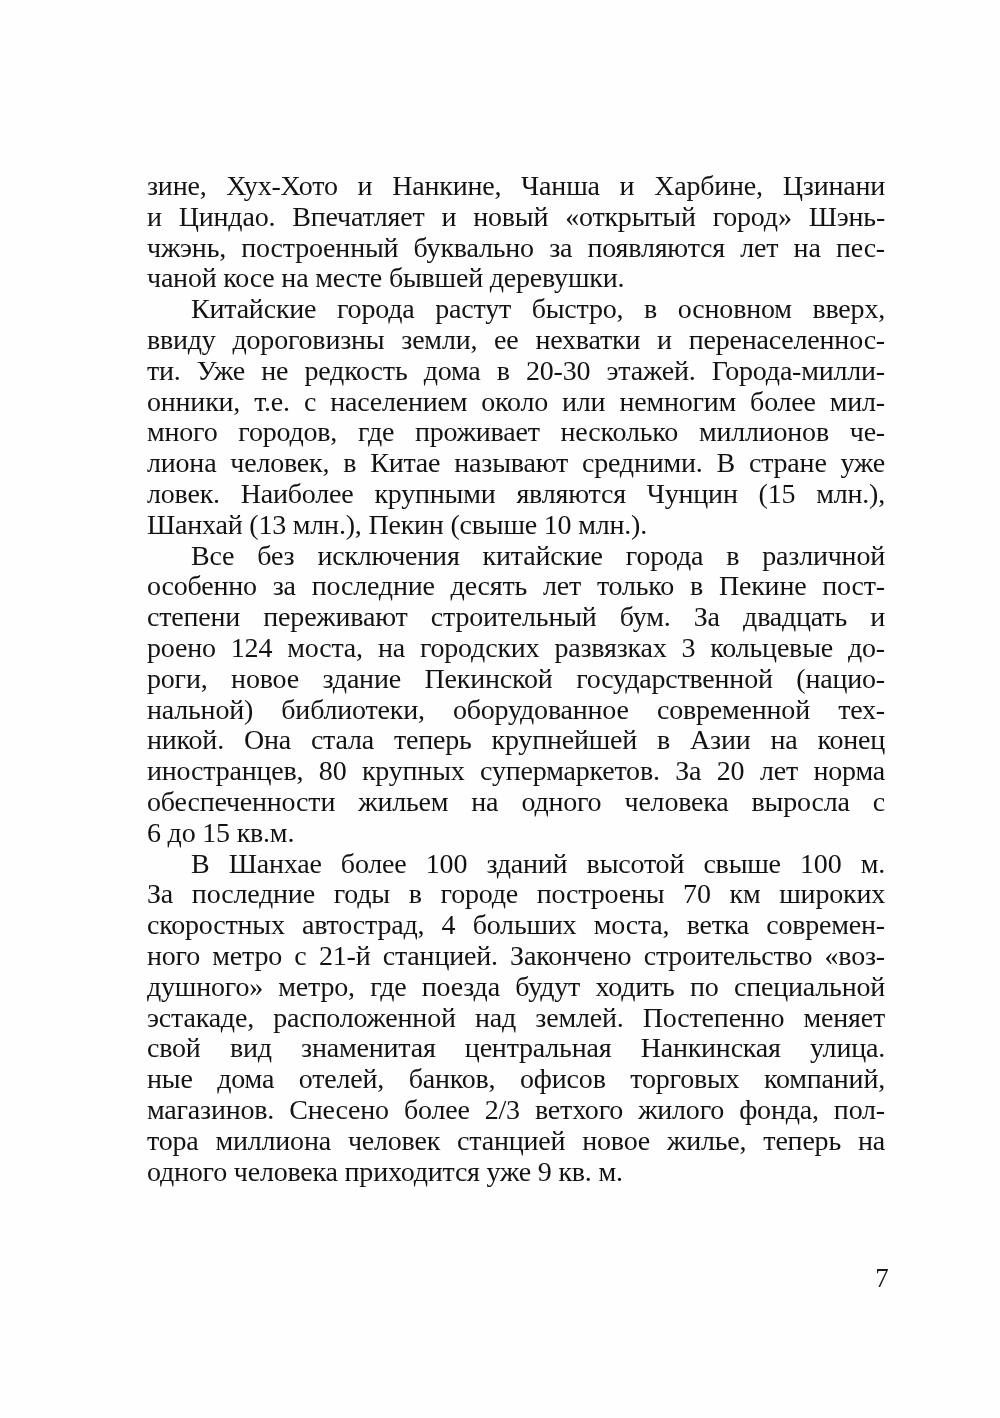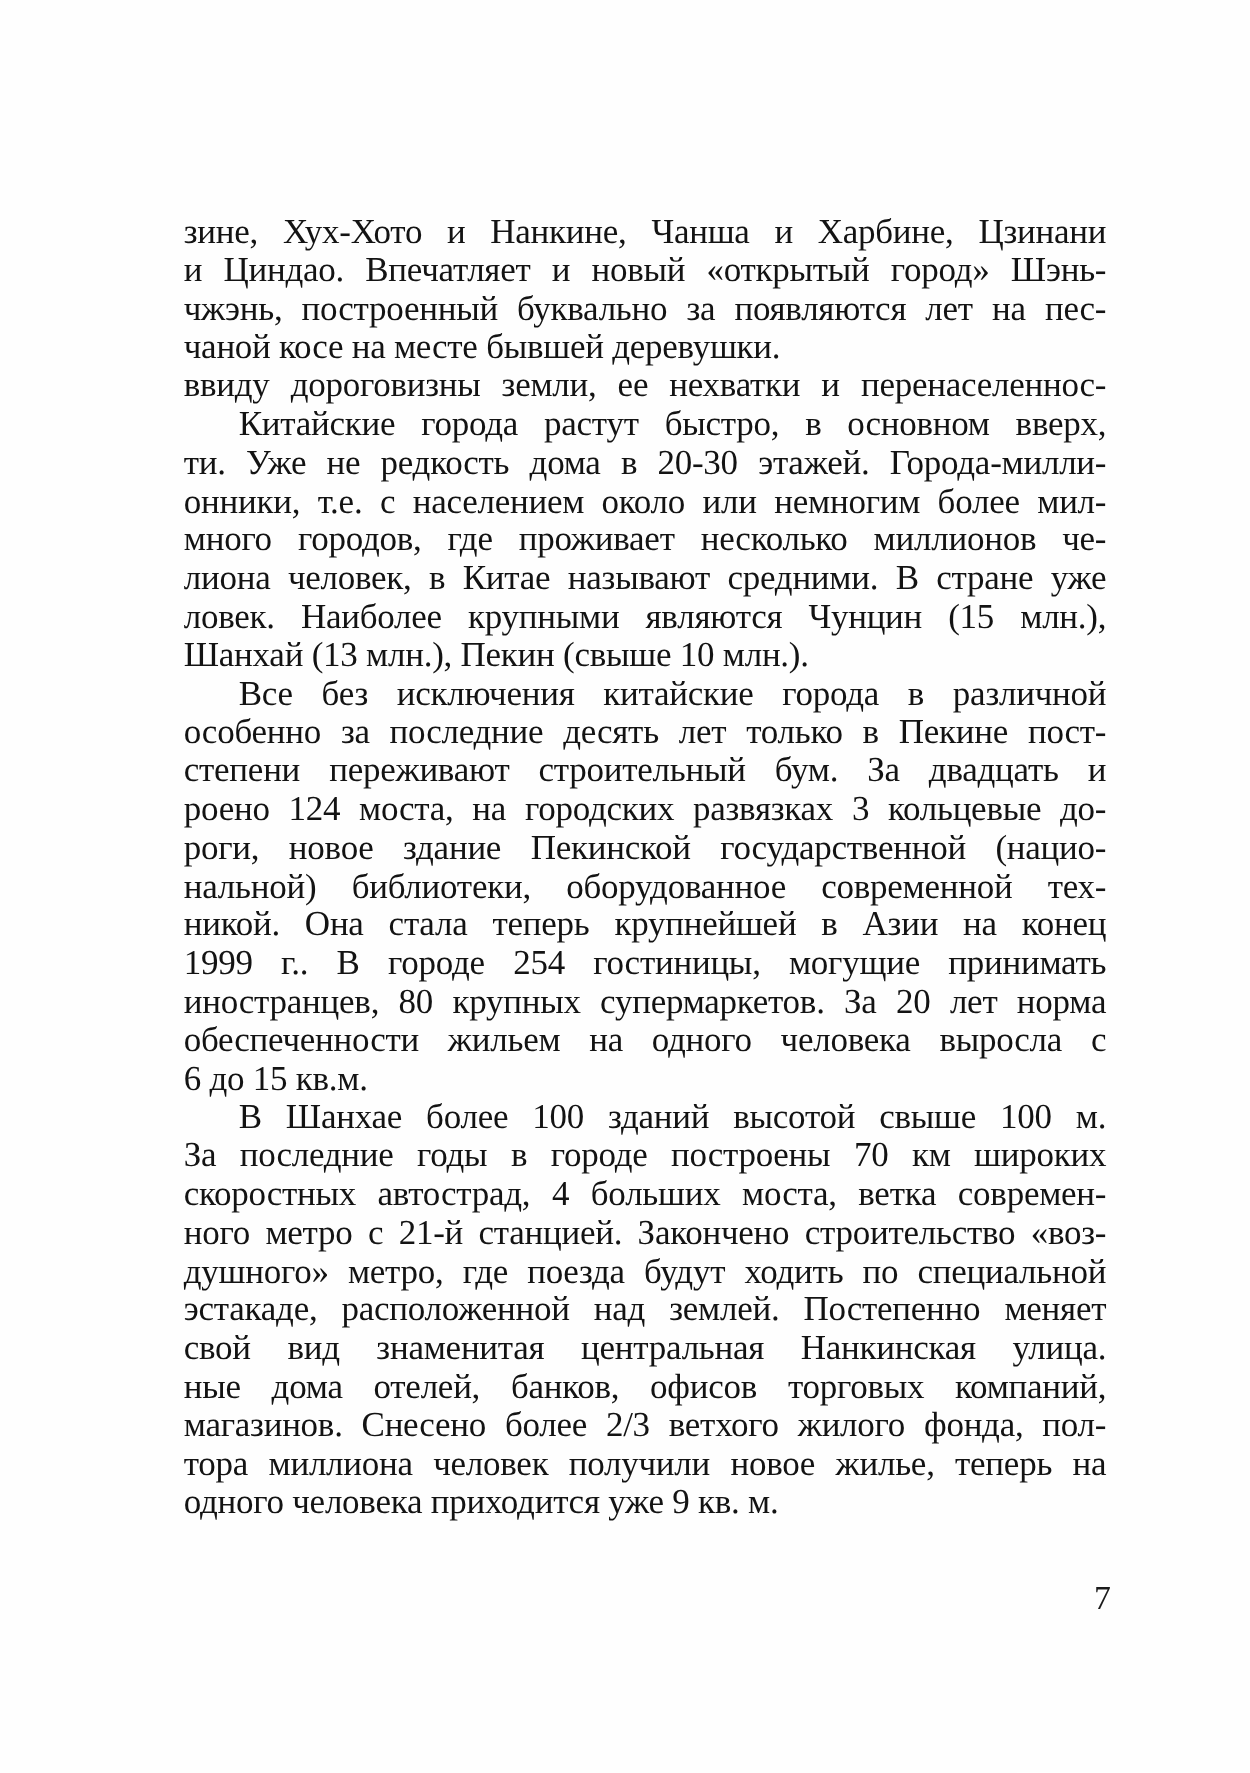--- a/index.html
+++ b/index.html
@@ -51,45 +51,44 @@
 </style>
 </head>
 <body>
 
 <div class="page">
   <div class="text-block">
       <div class="line">зине, Хух-Хото и Нанкине, Чанша и Харбине, Цзинани</div>
       <div class="line">и Циндао. Впечатляет и новый «открытый город» Шэнь-</div>
       <div class="line">чжэнь, построенный буквально за появляются лет на пес-</div>
       <div class="line last">чаной косе на месте бывшей деревушки.</div>
+      <div class="line indent">Китайские города растут быстро, в основном вверх,</div>
       <div class="line">ввиду дороговизны земли, ее нехватки и перенаселеннос-</div>
-      <div class="line indent">Китайские города растут быстро, в основном вверх,</div>
       <div class="line">ти. Уже не редкость дома в 20-30 этажей. Города-милли-</div>
       <div class="line">онники, т.е. с населением около или немногим более мил-</div>
       <div class="line">много городов, где проживает несколько миллионов че-</div>
       <div class="line">лиона человек, в Китае называют средними. В стране уже</div>
       <div class="line">ловек. Наиболее крупными являются Чунцин (15 млн.),</div>
       <div class="line last">Шанхай (13 млн.), Пекин (свыше 10 млн.).</div>
       <div class="line indent">Все без исключения китайские города в различной</div>
       <div class="line">особенно за последние десять лет только в Пекине пост-</div>
       <div class="line">степени переживают строительный бум. За двадцать и</div>
       <div class="line">роено 124 моста, на городских развязках 3 кольцевые до-</div>
       <div class="line">роги, новое здание Пекинской государственной (нацио-</div>
       <div class="line">нальной) библиотеки, оборудованное современной тех-</div>
       <div class="line">никой. Она стала теперь крупнейшей в Азии на конец</div>
-      <div class="line">1999 г.. В городе 254 гостиницы, могущие принимать</div>
       <div class="line">иностранцев, 80 крупных супермаркетов. За 20 лет норма</div>
       <div class="line">обеспеченности жильем на одного человека выросла с</div>
       <div class="line last">6 до 15 кв.м.</div>
       <div class="line indent">В Шанхае более 100 зданий высотой свыше 100 м.</div>
       <div class="line">За последние годы в городе построены 70 км широких</div>
       <div class="line">скоростных автострад, 4 больших моста, ветка современ-</div>
       <div class="line">ного метро с 21-й станцией. Закончено строительство «воз-</div>
       <div class="line">душного» метро, где поезда будут ходить по специальной</div>
       <div class="line">эстакаде, расположенной над землей. Постепенно меняет</div>
       <div class="line">свой вид знаменитая центральная Нанкинская улица.</div>
       <div class="line">ные дома отелей, банков, офисов торговых компаний,</div>
       <div class="line">магазинов. Снесено более 2/3 ветхого жилого фонда, пол-</div>
-      <div class="line">тора миллиона человек получили новое жилье, теперь на</div>
+      <div class="line">тора миллиона человек станцией новое жилье, теперь на</div>
       <div class="line last">одного человека приходится уже 9 кв. м.</div>
     </div>
   <div class="page-number">7</div>
 </div>
 
 </body></html>

